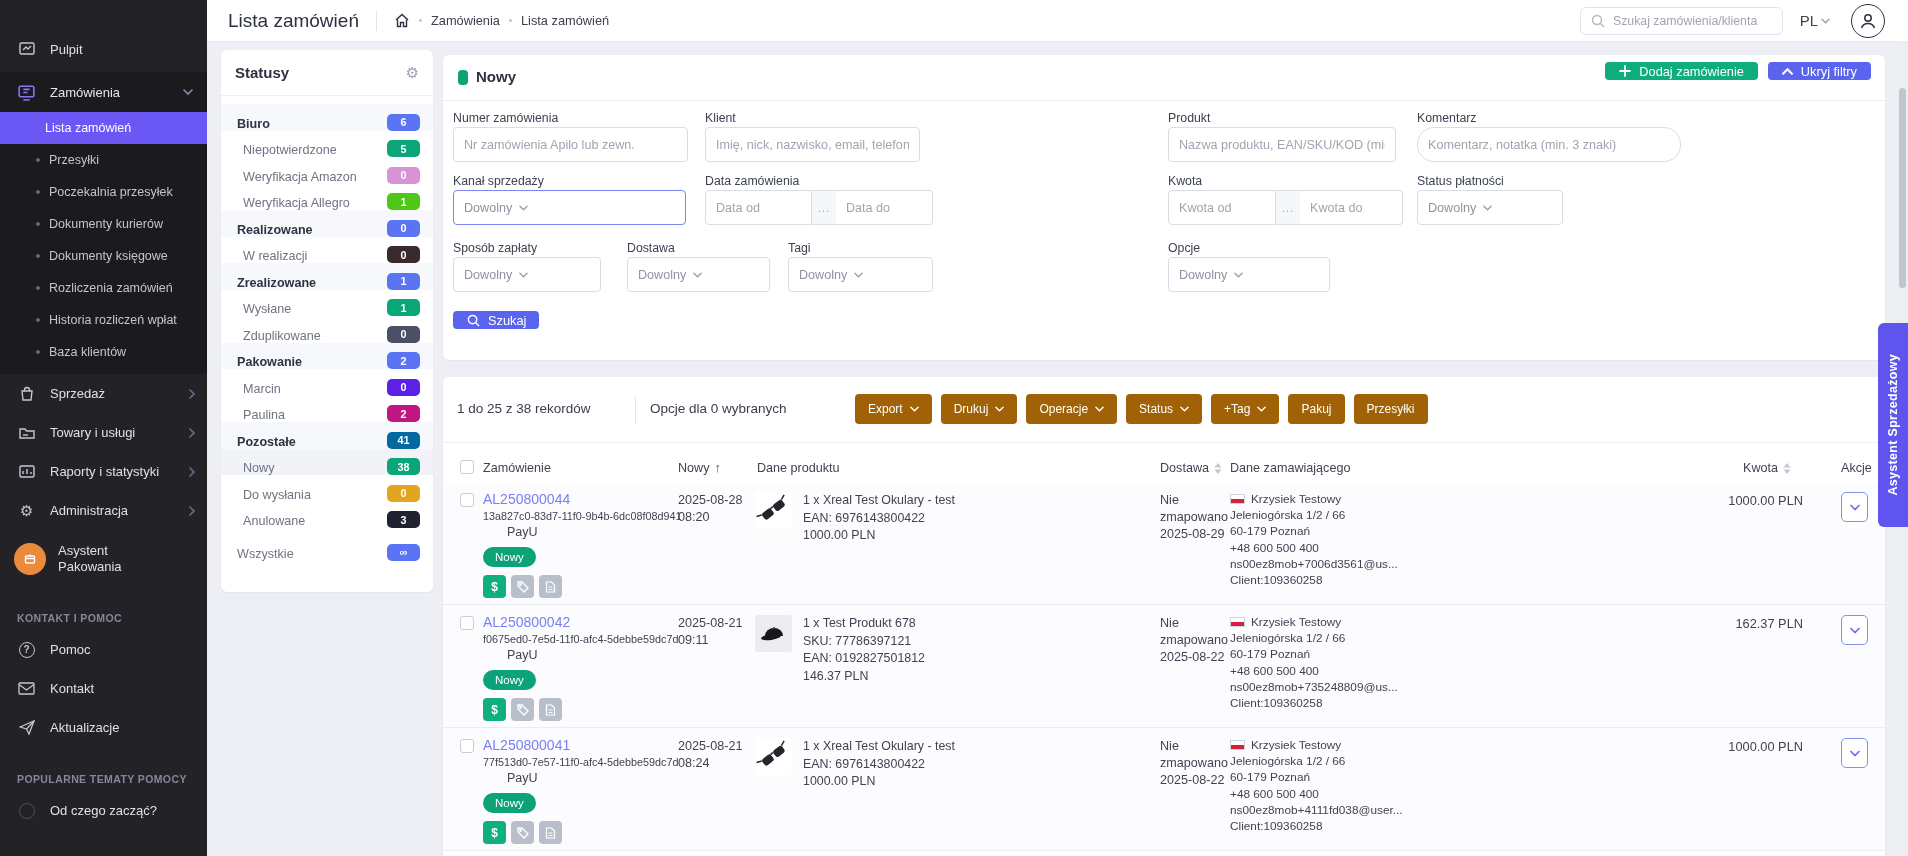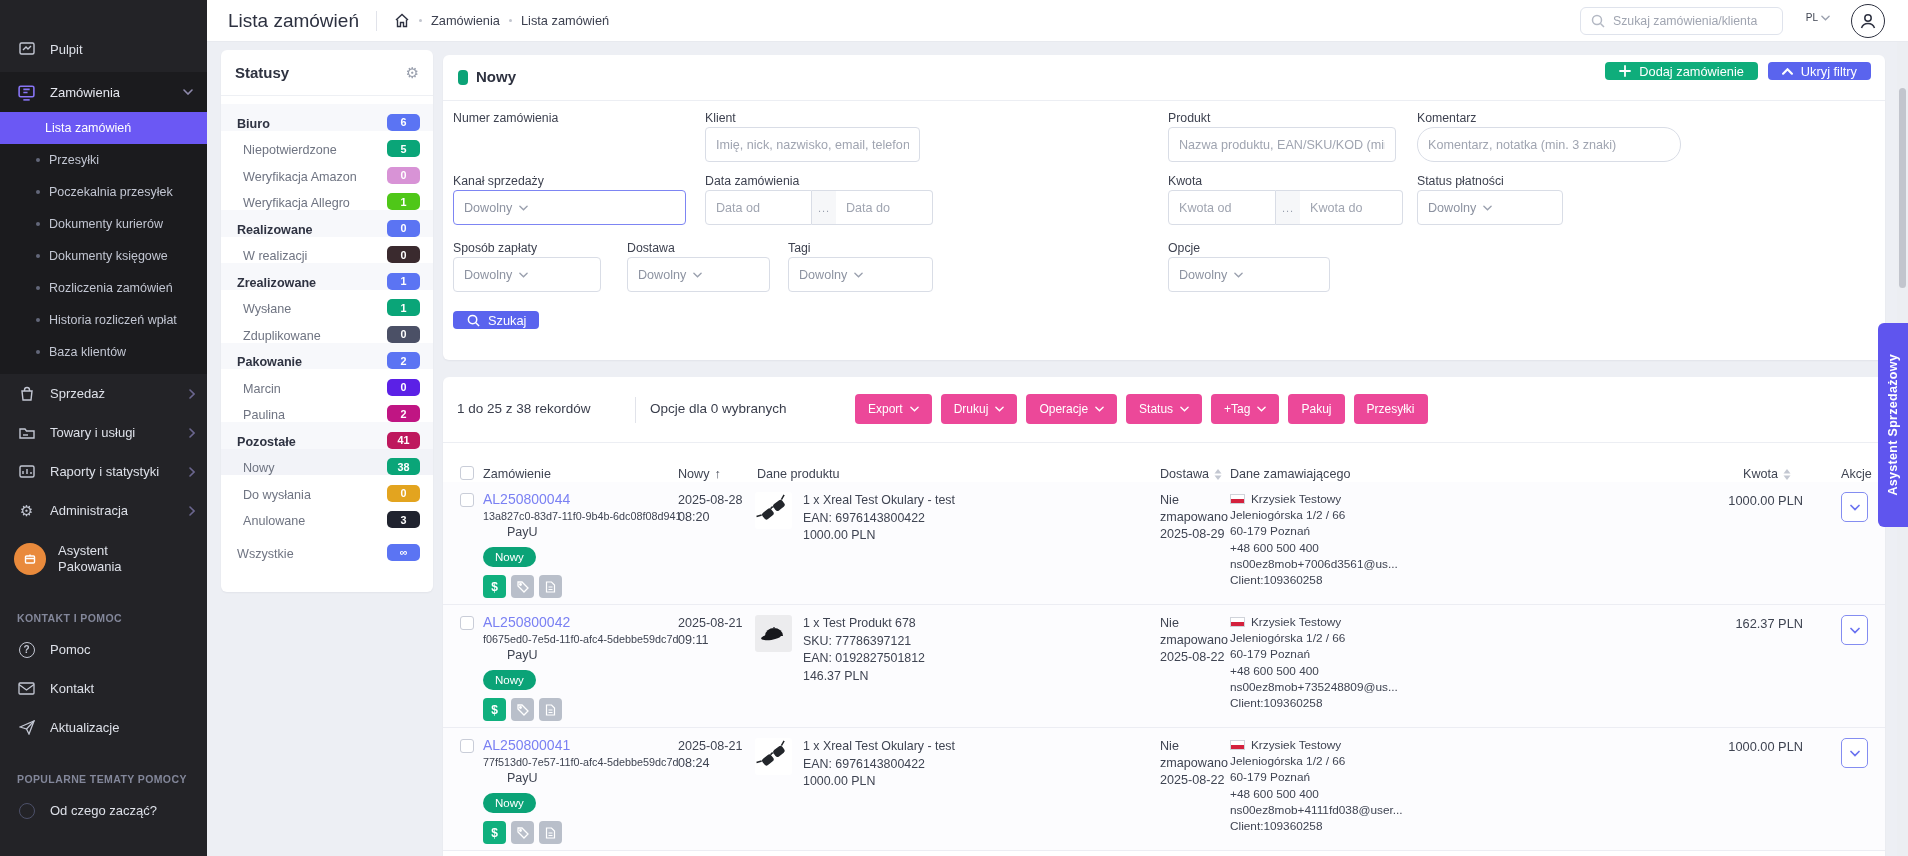--- a/index.html
+++ b/index.html
@@ -27,21 +27,21 @@
 
   
   .topbar { position:absolute; left:207px; top:0; width:1701px; height:42px; background:#fff; border-bottom:1px solid #e8eaef; display:flex; align-items:center; z-index:4; }
   .page-title { font-size:19px; color:#2d3140; font-weight:500; margin-left:21px; }
   .tb-sep { width:1px; height:20px; background:#e1e3ea; margin:0 17px; }
   .crumb { display:flex; align-items:center; gap:9px; font-size:12.8px; color:#3d4150; }
   .crumb .cdot { width:3px; height:3px; border-radius:50%; background:#c2c5ce; }
   .searchbox { position:absolute; right:125px; top:7px; width:203px; height:28px; border:1px solid #dfe3ec; border-radius:6px; display:flex; align-items:center; gap:8px; padding:0 10px; background:#fff; }
   .searchbox input { border:none; outline:none; font-size:12.3px; color:#3d4150; width:150px; font-family:inherit; background:transparent; }
   .searchbox input::placeholder { color:#a0a5b1; }
-  .lang { position:absolute; right:78px; top:12px; display:flex; align-items:center; gap:3px; font-size:10px; color:#3f4452; cursor:pointer; }
+  .lang { position:absolute; right:78px; top:12px; display:flex; align-items:center; gap:3px; font-size:15px; color:#3f4452; cursor:pointer; }
   .lang .chev { color:#9aa0ae; }
   .avatar { position:absolute; right:23px; top:4px; width:34px; height:34px; border:1.8px solid #2d3140; border-radius:50%; display:flex; align-items:center; justify-content:center; cursor:pointer; background:#fff; }
 
   
   .content { position:absolute; left:207px; top:42px; width:1701px; height:814px; background:#edeff4; overflow:hidden; }
   .card { position:absolute; background:#fff; border-radius:6px; box-shadow:0 1px 2px rgba(20,24,40,.05); }
 
   
   .statusy { left:14px; top:8px; width:212px; height:542px; }
   .st-head { height:46px; display:flex; align-items:center; justify-content:space-between; padding:0 14px; border-bottom:1px solid #eef0f4; }
@@ -79,22 +79,22 @@
   .range input.last { border-radius:0 4px 4px 0; border-left:none; }
   .btn-search { position:absolute; left:10px; top:256px; width:86px; }
 
   
   .tablecard { left:236px; top:335px; width:1442px; height:600px; }
   .t-toolbar { position:absolute; left:0; top:0; right:0; height:66px; border-bottom:1px solid #eceef3; }
   .rec-info { position:absolute; left:14px; top:24px; font-size:13.5px; color:#3a3e4c; }
   .t-sep { position:absolute; left:192px; top:20px; width:1px; height:26px; background:#e1e3ea; }
   .sel-info { position:absolute; left:207px; top:24px; font-size:13.5px; color:#3a3e4c; }
   .tb-btns { position:absolute; left:412px; top:17px; display:flex; gap:9px; }
-  .tb { background:#ec4899; color:#fff; font-size:12px; height:30px; padding:0 13px; border-radius:4px; border:none; font-family:inherit; display:flex; align-items:center; gap:7px; cursor:pointer; }
-  .thead { position:absolute; left:0; top:78px; right:0; height:39px; border-bottom:1px solid #ecedf3; font-size:12.6px; color:#3f4452; font-weight:500; }
+  .tb { background:#a16207; color:#fff; font-size:12px; height:30px; padding:0 13px; border-radius:4px; border:none; font-family:inherit; display:flex; align-items:center; gap:7px; cursor:pointer; }
+  .thead { position:absolute; left:0; top:72px; right:0; height:39px; border-bottom:1px solid #ecedf3; font-size:12.6px; color:#3f4452; font-weight:500; }
   .th { position:absolute; top:12px; display:flex; align-items:center; gap:5px; }
   .sortboth { display:inline-flex; flex-direction:column; gap:1px; }
   .cb { width:14px; height:14px; border:1.5px solid #c9cdd8; border-radius:3px; background:#fff; cursor:pointer; display:inline-block; }
   .trow { position:absolute; left:0; right:0; height:123px; border-bottom:1px solid #ecedf3; background:#fcfcfe; }
   .r1 { top:105px; } .r2 { top:228px; } .r3 { top:351px; }
   .c-check { position:absolute; left:17px; top:11px; }
   .c-order { position:absolute; left:40px; top:9px; width:200px; }
   .o-link { font-size:14px; color:#7a80f3; cursor:pointer; }
   .o-uuid { font-size:10.8px; color:#3f4452; margin-top:3px; white-space:nowrap; }
   .o-pay { font-size:12.5px; color:#3f4452; margin-top:3px;margin-left:24px; }
@@ -377,21 +377,21 @@
         <div class="st-row child">
             <span class="st-label">Marcin</span>
             <span class="badge" style="background: rgb(91, 33, 230);">0</span>
           </div>
         <div class="st-row child">
             <span class="st-label">Paulina</span>
             <span class="badge" style="background: rgb(192, 21, 131);">2</span>
           </div>
         <div class="st-row group">
             <span class="st-label">Pozostałe</span>
-            <span class="badge" style="background: #be185d; margin-top: 17px;">41</span>
+            <span class="badge" style="background: #0369a1; margin-top: 17px;">41</span>
           </div>
         <div class="st-row child selected">
             <span class="st-label">Nowy</span>
             <span class="badge" style="background: rgb(10, 165, 120);">38</span>
           </div>
         <div class="st-row child">
             <span class="st-label">Do wysłania</span>
             <span class="badge" style="background: rgb(227, 164, 31);">0</span>
           </div>
         <div class="st-row child">
@@ -422,20 +422,21 @@
           <span>
             <svg width="11" height="7" viewBox="0 0 10 6" fill="none" style="transform:rotate(180deg)">
                 <path d="M1 1 L5 5 L9 1" stroke="#fff" stroke-width="2" stroke-linecap="round"></path>
               </svg>
           </span>
           <span>Ukryj filtry</span>
         </button>
       </div>
 
       <span class="f-label" style="left:10px;top:56px">Numer zamówienia</span>
+      <input class="f-input" style="left: 10px; top: 72px; width: 235px;" placeholder="Nr zamówienia Apilo lub zewn.">
       <span class="f-label" style="left:262px;top:56px">Klient</span>
       <input class="f-input" style="left: 262px; top: 72px; width: 215px;" placeholder="Imię, nick, nazwisko, email, telefon">
       <span class="f-label" style="left:725px;top:56px">Produkt</span>
       <input class="f-input" style="left: 725px; top: 72px; width: 228px;" placeholder="Nazwa produktu, EAN/SKU/KOD (min. 3 znaki)">
       <span class="f-label" style="left:974px;top:56px">Komentarz</span>
       <input class="f-input" style="left: 974px; top: 72px; width: 264px; border-radius: 17px;" placeholder="Komentarz, notatka (min. 3 znaki)">
 
       <span class="f-label" style="left:10px;top:119px">Kanał sprzedaży</span>
       <div class="sel focused" style="left:10px;top:135px;width:233px">
         <span>Dowolny</span>

